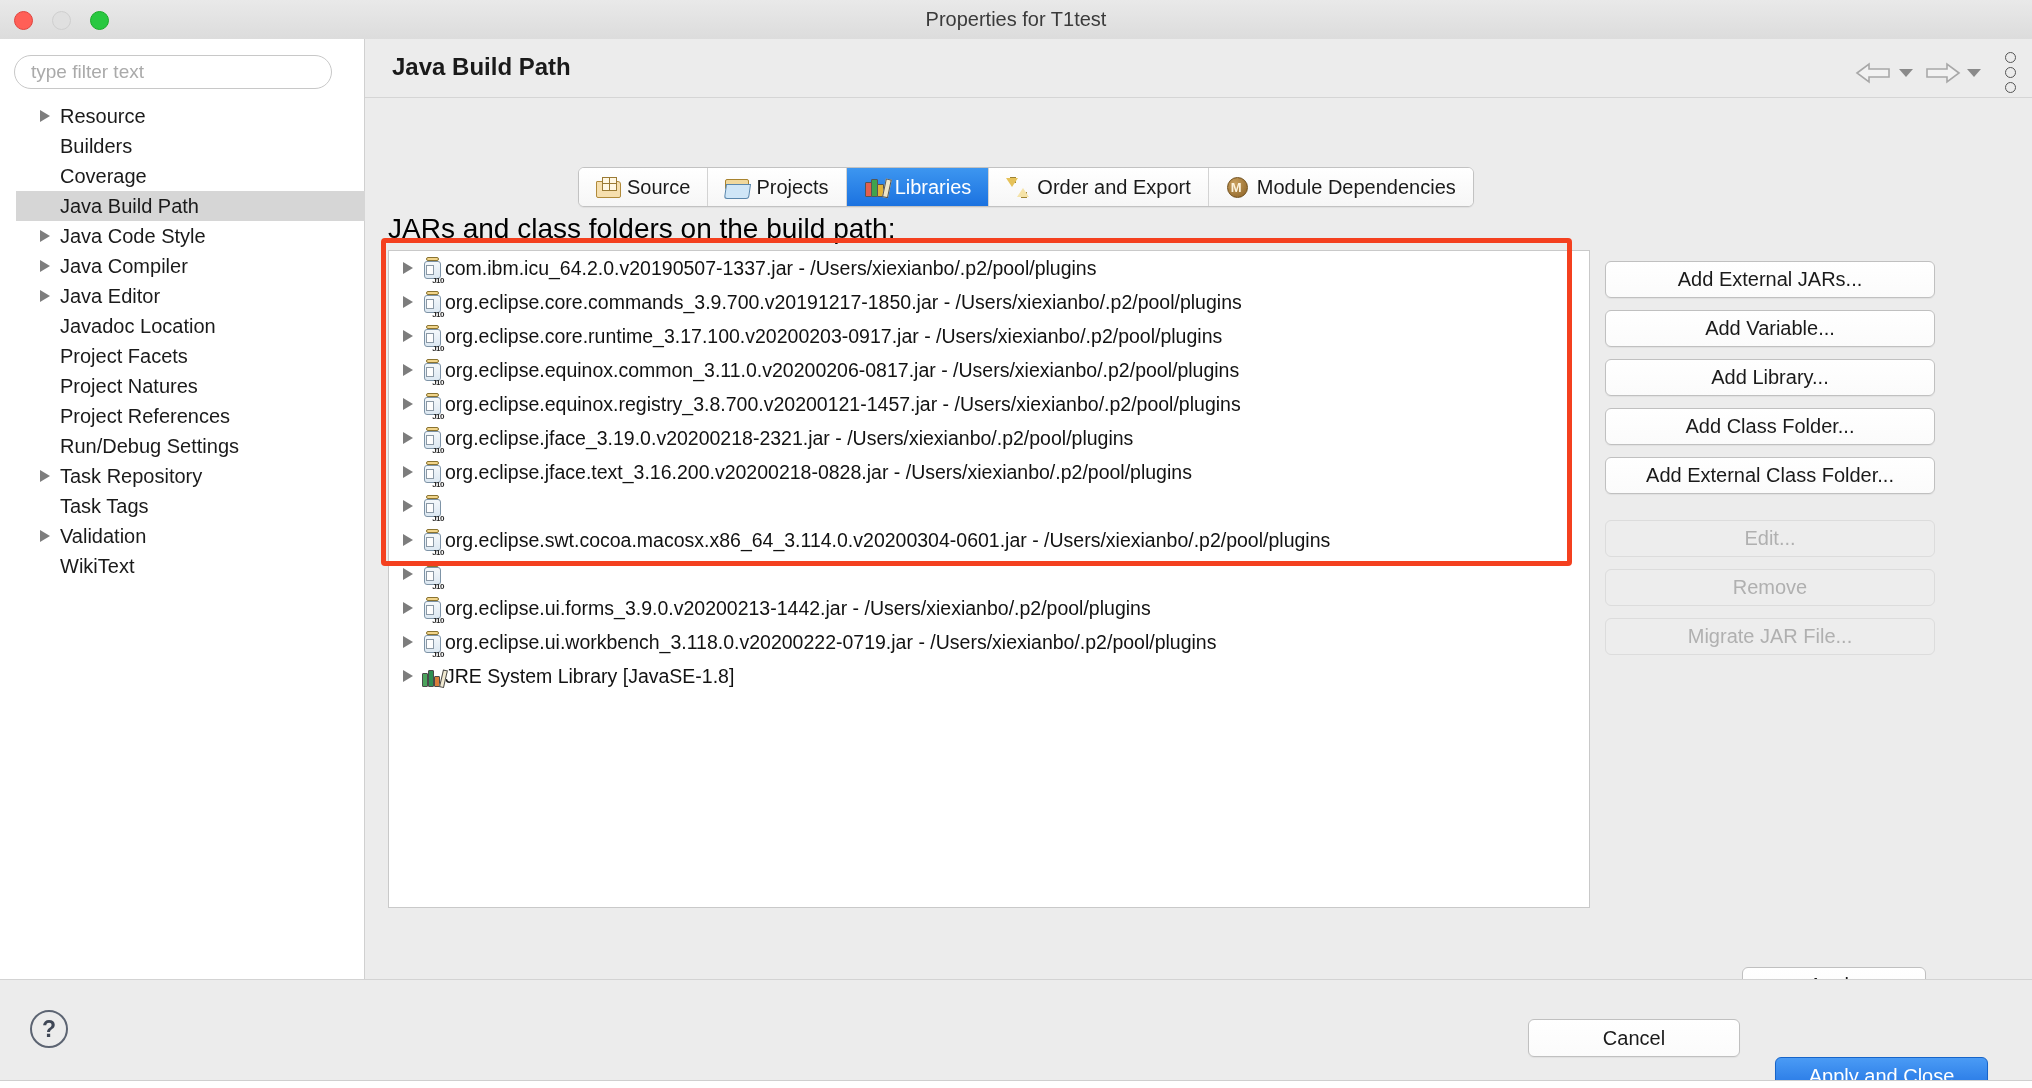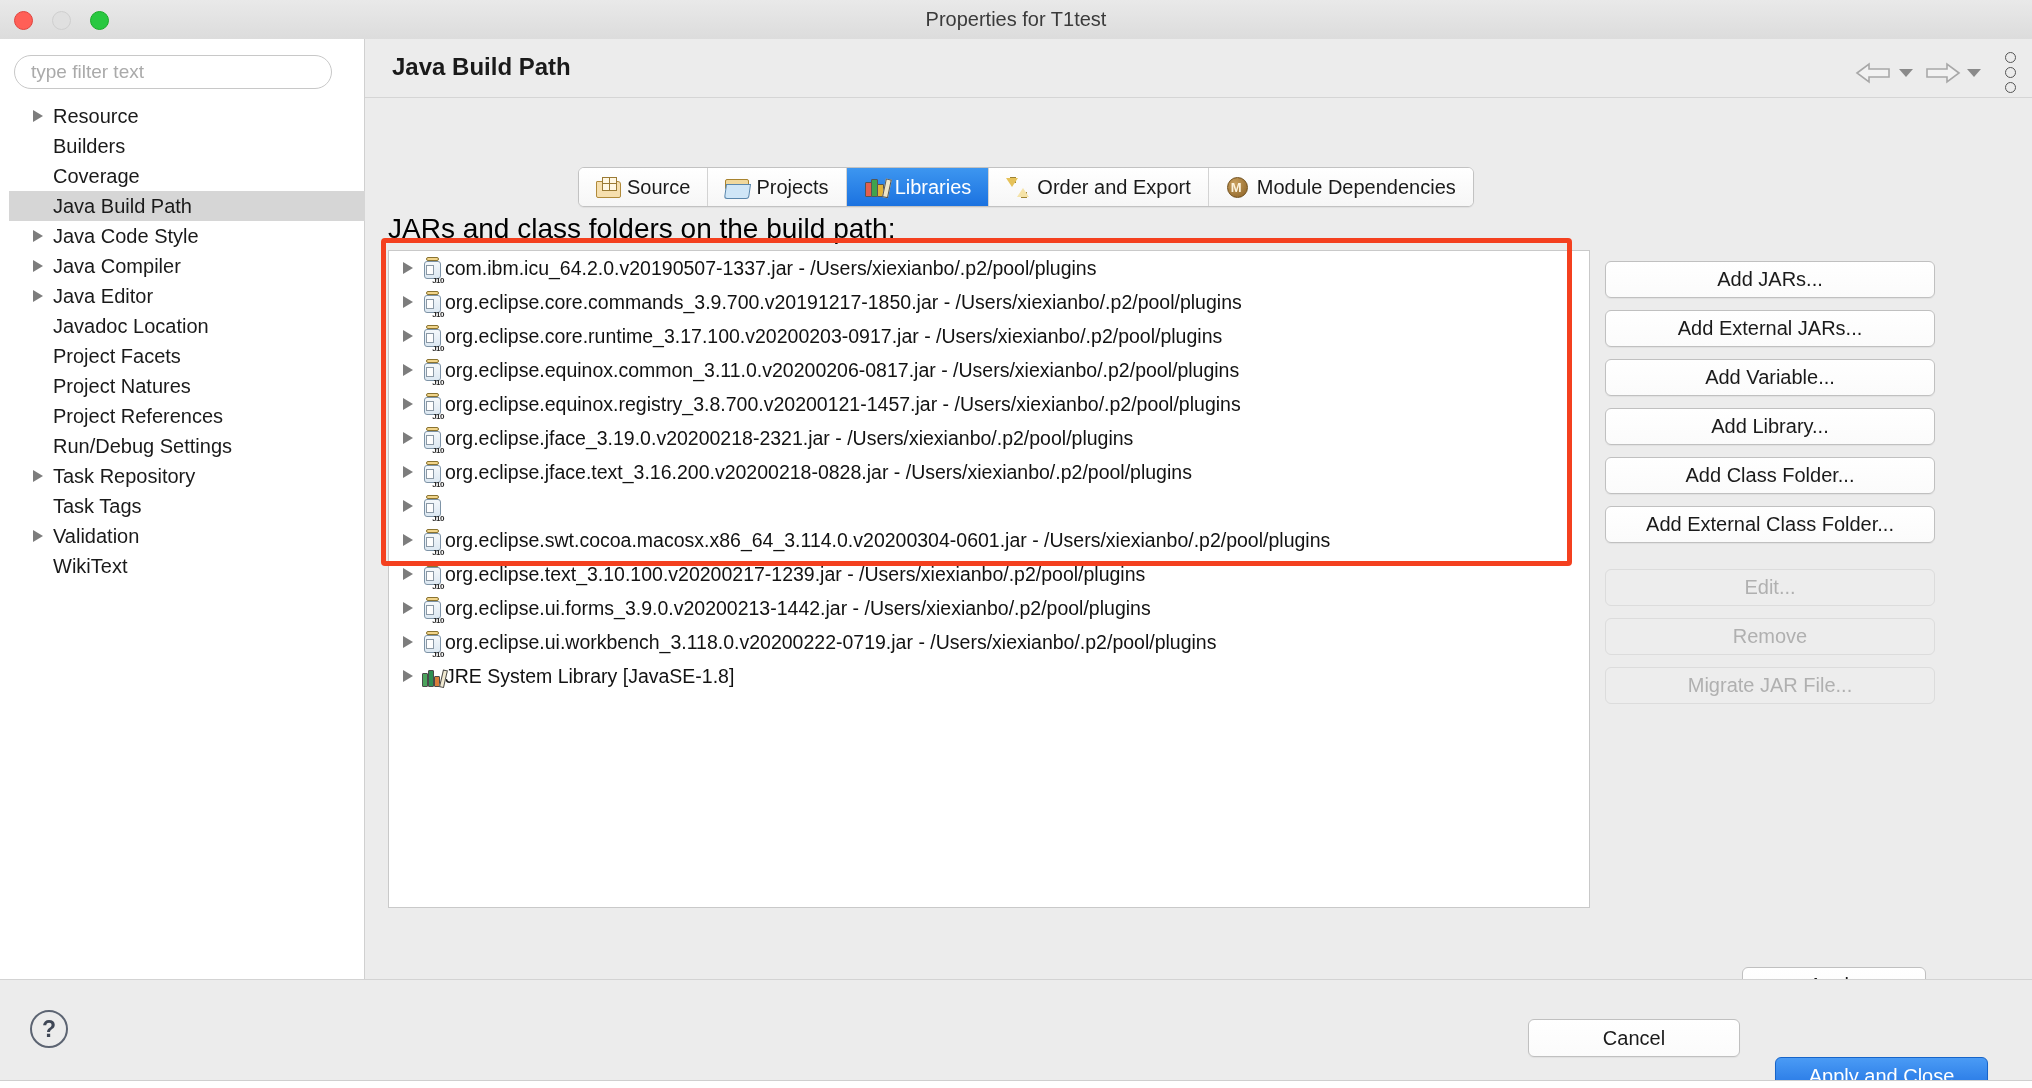--- a/index.html
+++ b/index.html
@@ -71,21 +71,21 @@
     padding: 0 16px;
     font-size: 19px;
     color: #333;
     outline: none;
     font-family: "Liberation Sans", sans-serif;
   }
   .filter-input::placeholder { color: #aaaaaa; }
 
   .tree {
     position: absolute;
-    left: 9px; top: 62px;
+    left: 16px; top: 62px;
     width: 364px;
   }
   .tree-item {
     position: relative;
     height: 30px;
     line-height: 30px;
     padding-left: 44px;
     font-size: 20px;
     color: #1a1a1a;
     white-space: nowrap;
@@ -603,21 +603,21 @@
               <span class="cap"></span>
               <span class="body"></span>
               <span class="pg"></span>
               <span class="j10">J10</span>
             </span><span>org.eclipse.swt.cocoa.macosx.x86_64_3.114.0.v20200304-0601.jar - /Users/xiexianbo/.p2/pool/plugins</span></div>
           <div class="row"><span class="row-arrow"></span><span class="jar-icon">
               <span class="cap"></span>
               <span class="body"></span>
               <span class="pg"></span>
               <span class="j10">J10</span>
-            </span><span>org.eclipse.text_3.10.100.v20200217-1239.jar - /Users/xiexianbo/.p2/pool/plugins</span></div>
+            </span></div>
           <div class="row"><span class="row-arrow"></span><span class="jar-icon">
               <span class="cap"></span>
               <span class="body"></span>
               <span class="pg"></span>
               <span class="j10">J10</span>
             </span><span>org.eclipse.ui.forms_3.9.0.v20200213-1442.jar - /Users/xiexianbo/.p2/pool/plugins</span></div>
           <div class="row"><span class="row-arrow"></span><span class="jar-icon">
               <span class="cap"></span>
               <span class="body"></span>
               <span class="pg"></span>
@@ -627,21 +627,20 @@
               <span class="bk bk1"></span>
               <span class="bk bk2"></span>
               <span class="bk bk3"></span>
               <span class="sl"></span>
             </span><span>JRE System Library [JavaSE-1.8]</span></div>
         </div>
     </div>
     <div class="red-box"></div>
 
     <div class="side-btns" id="side-btns">
-        <button class="btn">Add JARs...</button>
         <button class="btn">Add External JARs...</button>
         <button class="btn">Add Variable...</button>
         <button class="btn">Add Library...</button>
         <button class="btn">Add Class Folder...</button>
         <button class="btn gap-after">Add External Class Folder...</button>
         <button class="btn disabled" disabled="">Edit...</button>
         <button class="btn disabled" disabled="">Remove</button>
         <button class="btn disabled" disabled="">Migrate JAR File...</button>
       </div>
 

